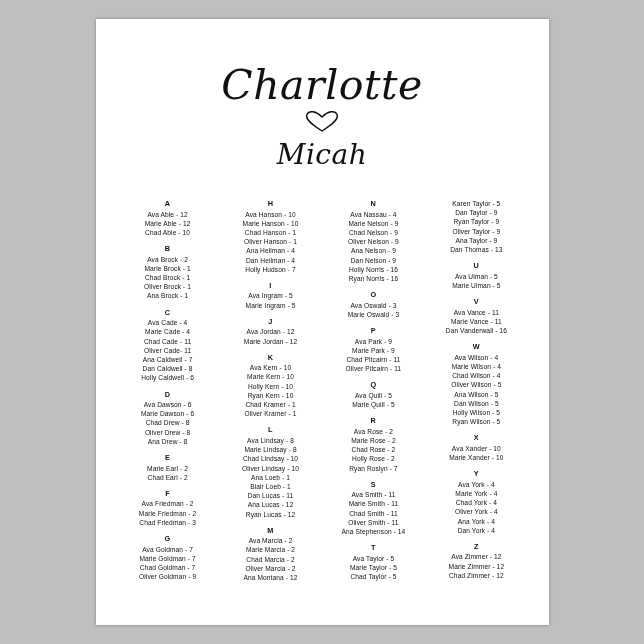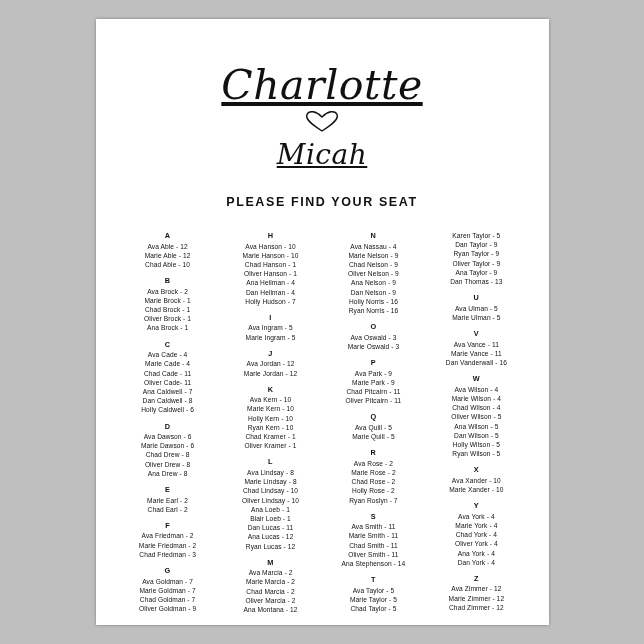--- a/index.html
+++ b/index.html
@@ -35,21 +35,20 @@
   }
   .header {
     text-align: center;
     padding-top: 44px;
   }
   .names {
     font-family: "DejaVu Serif", serif;
     font-style: italic;
     font-weight: 400;
     color: #111111;
-    text-decoration: underline;
   }
   .name-one {
     font-size: 41px;
     line-height: 44px;
     letter-spacing: 0.5px;
   }
   .name-two {
     font-size: 28px;
     line-height: 44px;
     letter-spacing: 0.5px;
@@ -107,21 +106,20 @@
   <div class="poster">
 
     <div class="header">
       <div class="names name-one">Charlotte</div>
       <div class="heart">
         <svg width="42" height="24" viewBox="0 0 42 24" xmlns="http://www.w3.org/2000/svg">
           <path d="M21 22 C10 15 4 10 6 5.5 C8 1 15 2 21 8 C27 2 34 1 36 5.5 C38 10 32 15 21 22 Z" fill="none" stroke="#111111" stroke-width="1.4" stroke-linecap="round"></path>
         </svg>
       </div>
       <div class="names name-two">Micah</div>
-      <div class="find-seat">PLEASE FIND YOUR SEAT</div>
     </div>
 
     <div class="columns">
 
       <div class="col">
         <div class="group">
           <div class="group-letter">A</div>
           <div class="entry">Ava Able - 12</div>
           <div class="entry">Marie Able - 12</div>
           <div class="entry">Chad Able - 10</div>

